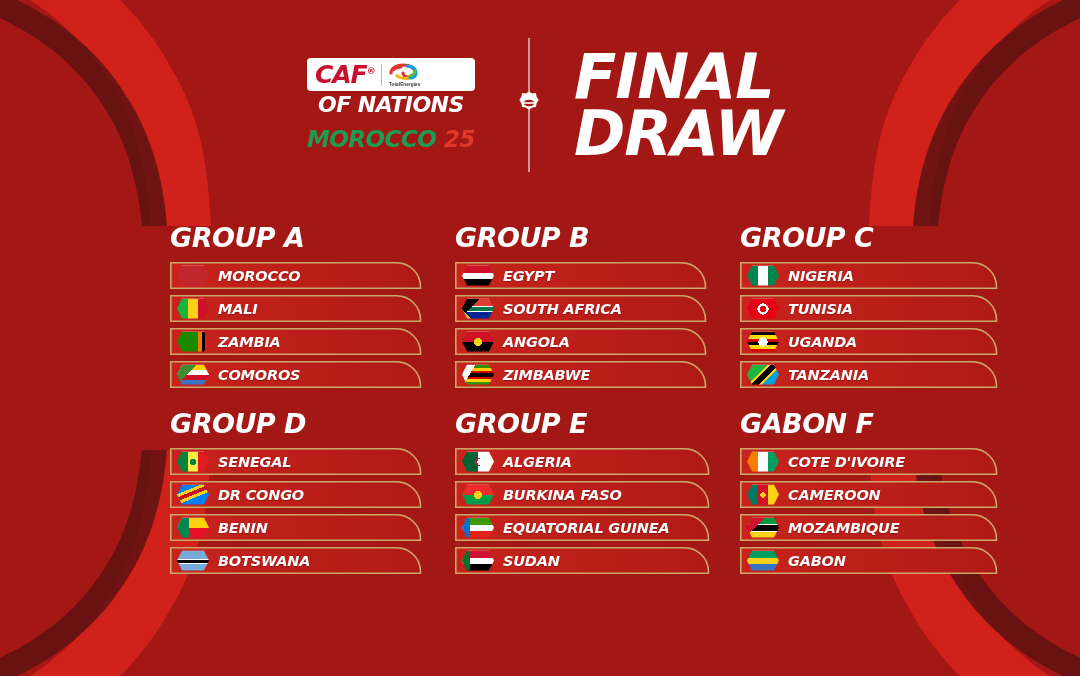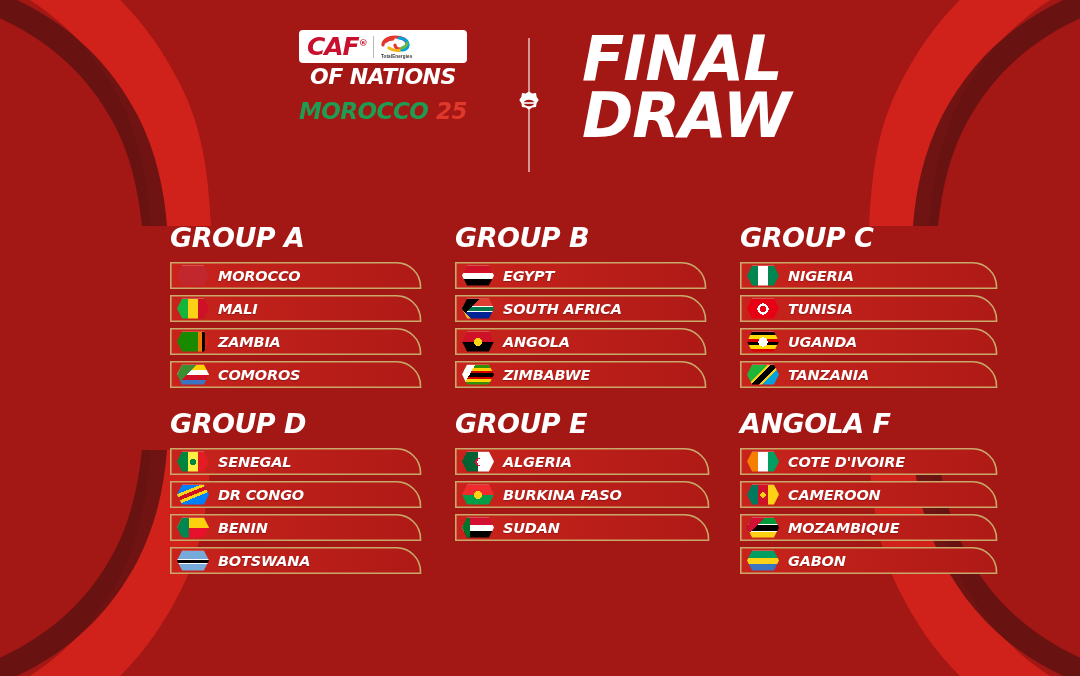--- a/index.html
+++ b/index.html
@@ -23,22 +23,23 @@
   .deco-tr { right: -54px; top: -74px; transform: scaleX(-1); }
   .deco-bl { left: -54px;  bottom: -74px; transform: scaleY(-1); }
   .deco-br { right: -54px; bottom: -74px; transform: scale(-1,-1); }
 
   
   .header {
     position: absolute;
     left: 0; right: 0; top: 30px;
     height: 150px;
     display: flex;
+    align-items: center;
     justify-content: center;
-    gap: 8px;
+    gap: 0px;
   }
   .logo-block {
     display: flex;
     flex-direction: column;
     align-items: center;
     width: 186px;
   }
   .caf-badge {
     background: #ffffff;
     border-radius: 4px;
@@ -533,31 +534,45 @@
           </span>
         </div>
         <div class="row">
           <span class="row-bg">
               <svg viewBox="0 0 255 27" preserveAspectRatio="none">
                 <path d="M0.8,0.8 H229 A24,24 0 0 1 253.5,24.5 V26.2 H0.8 Z" fill="url(#rg)" stroke="#C9A86A" stroke-width="1.6"></path>
               </svg>
             </span>
           <span class="row-inner">
             <span class="flag">
+                <i style="background:linear-gradient(180deg,#3E9A00 0 33.3%,#FFF 33.3% 66.6%,#E32118 66.6%)"></i>
+                <i style="background:linear-gradient(90deg,#0073CE 0 24%,transparent 24%)"></i>
+              </span>
+            <span class="team-name">EQUATORIAL GUINEA</span>
+          </span>
+        </div>
+        <div class="row">
+          <span class="row-bg">
+              <svg viewBox="0 0 255 27" preserveAspectRatio="none">
+                <path d="M0.8,0.8 H229 A24,24 0 0 1 253.5,24.5 V26.2 H0.8 Z" fill="url(#rg)" stroke="#C9A86A" stroke-width="1.6"></path>
+              </svg>
+            </span>
+          <span class="row-inner">
+            <span class="flag">
                 <i style="background:linear-gradient(180deg,#D21034 0 33.3%,#FFF 33.3% 66.6%,#000 66.6%)"></i>
                 <i style="background:linear-gradient(90deg,#007229 0 26%,transparent 26%)"></i>
               </span>
             <span class="team-name">SUDAN</span>
           </span>
         </div>
       </div>
     </div>
 
     <div class="group g-f">
-      <div class="group-title">ANGOLA F</div>
+      <div class="group-title">GABON F</div>
       <div class="rows">
         <div class="row">
           <span class="row-bg">
               <svg viewBox="0 0 258 27" preserveAspectRatio="none">
                 <path d="M0.8,0.8 H232 A24,24 0 0 1 256.5,24.5 V26.2 H0.8 Z" fill="url(#rg)" stroke="#C9A86A" stroke-width="1.6"></path>
               </svg>
             </span>
           <span class="row-inner">
             <span class="flag">
                 <i style="background:linear-gradient(90deg,#F77F00 0 33.3%,#FFF 33.3% 66.6%,#009E60 66.6%)"></i>

